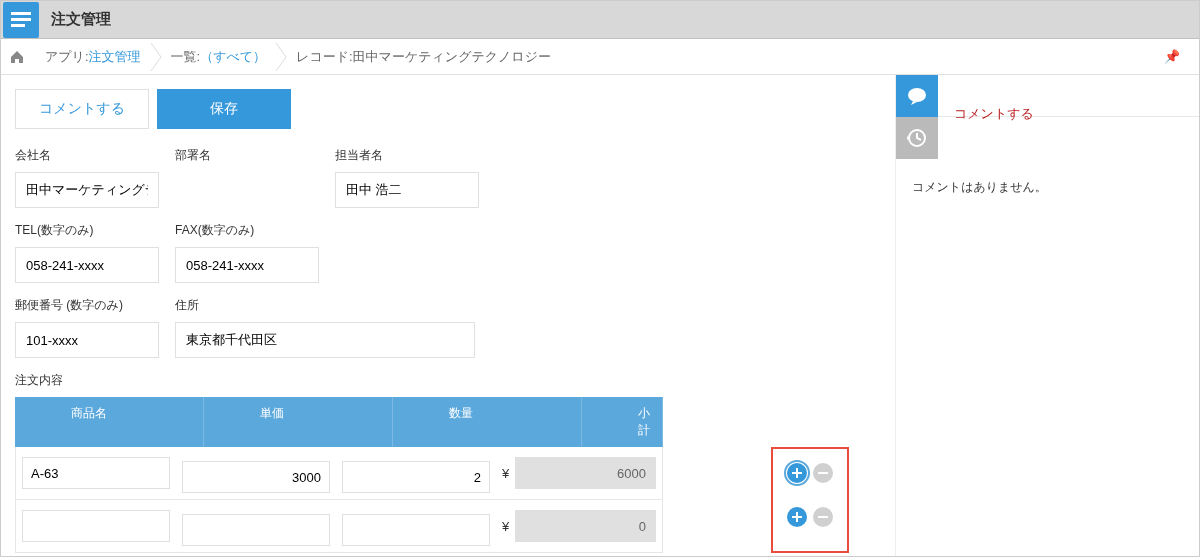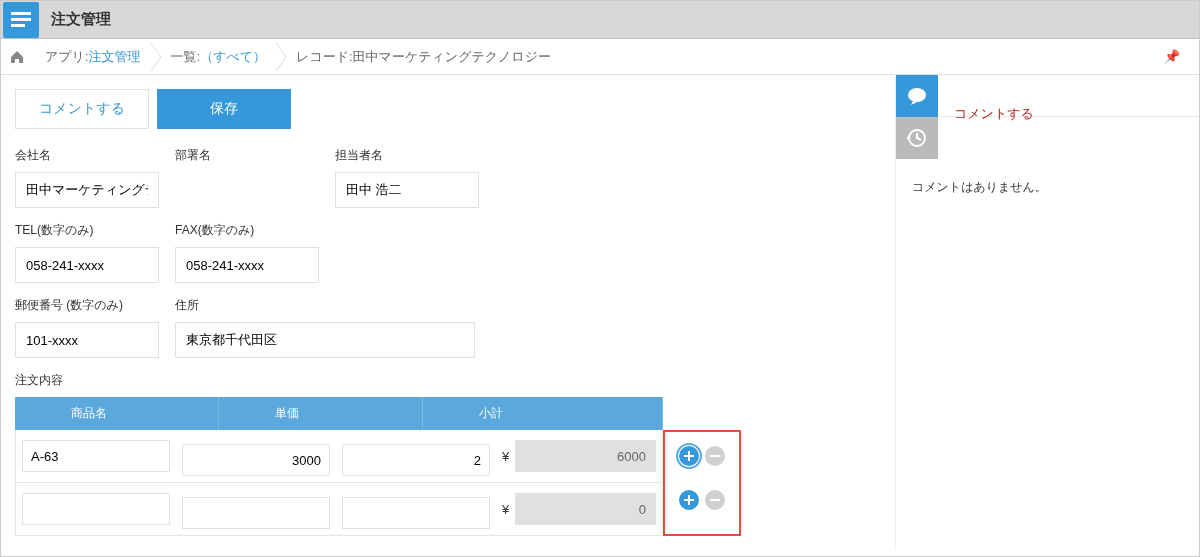--- a/index.html
+++ b/index.html
@@ -337,26 +337,27 @@
         <input class="field-input" value="東京都千代田区" style="">
       </div>
     </div>
 
     <div class="section-label">注文内容</div>
 
     <div class="order-table">
       <div class="table-header">
         <div class="th th-name">商品名</div>
         <div class="th th-price">単価</div>
+        <div class="th th-qty">数量</div>
         <div class="th th-sub">小計</div>
       </div>
     </div>
 
     <div style="display:flex;">
-      <div style="width:648px;">
+      <div style="width:756px;">
         <div class="table-row-wrap">
           <div class="table-row">
             <div class="td td-name">
                 <input class="cell-input" value="A-63" style="">
               </div>
             <div class="td td-price">
                 <input class="cell-input right" value="3000" style="">
               </div>
             <div class="td td-qty">
                 <input class="cell-input right" value="2" style="">

